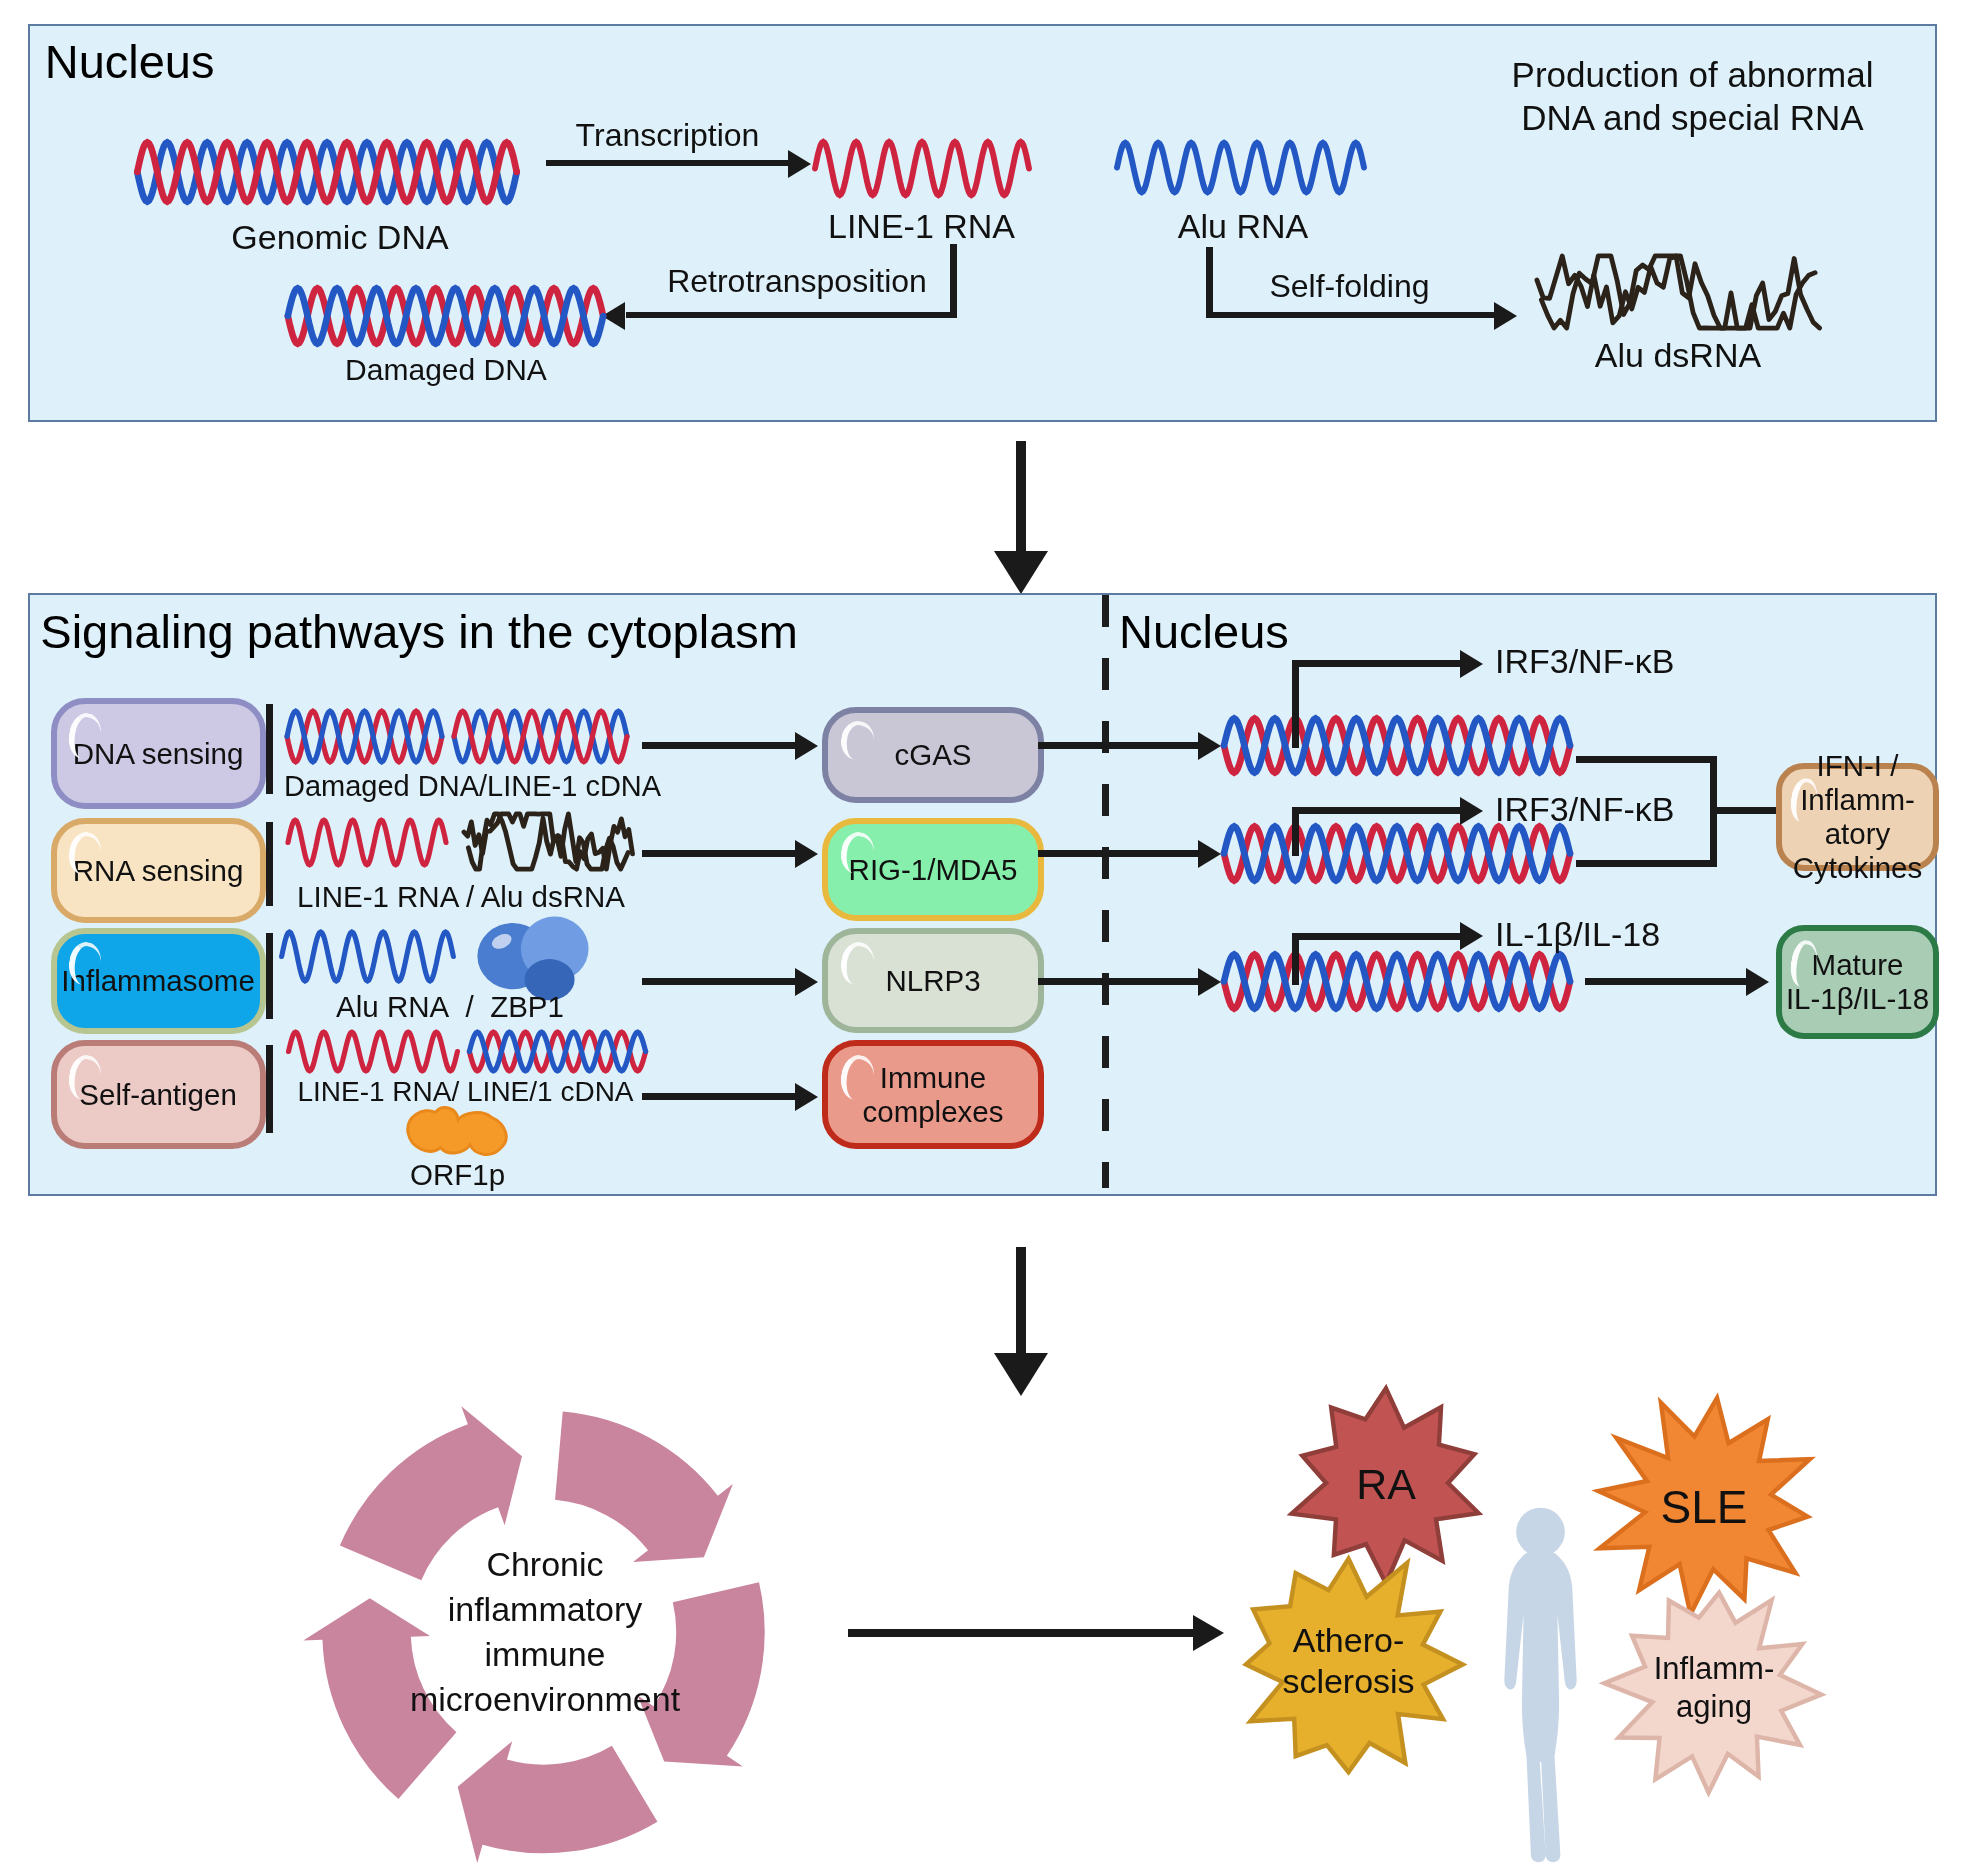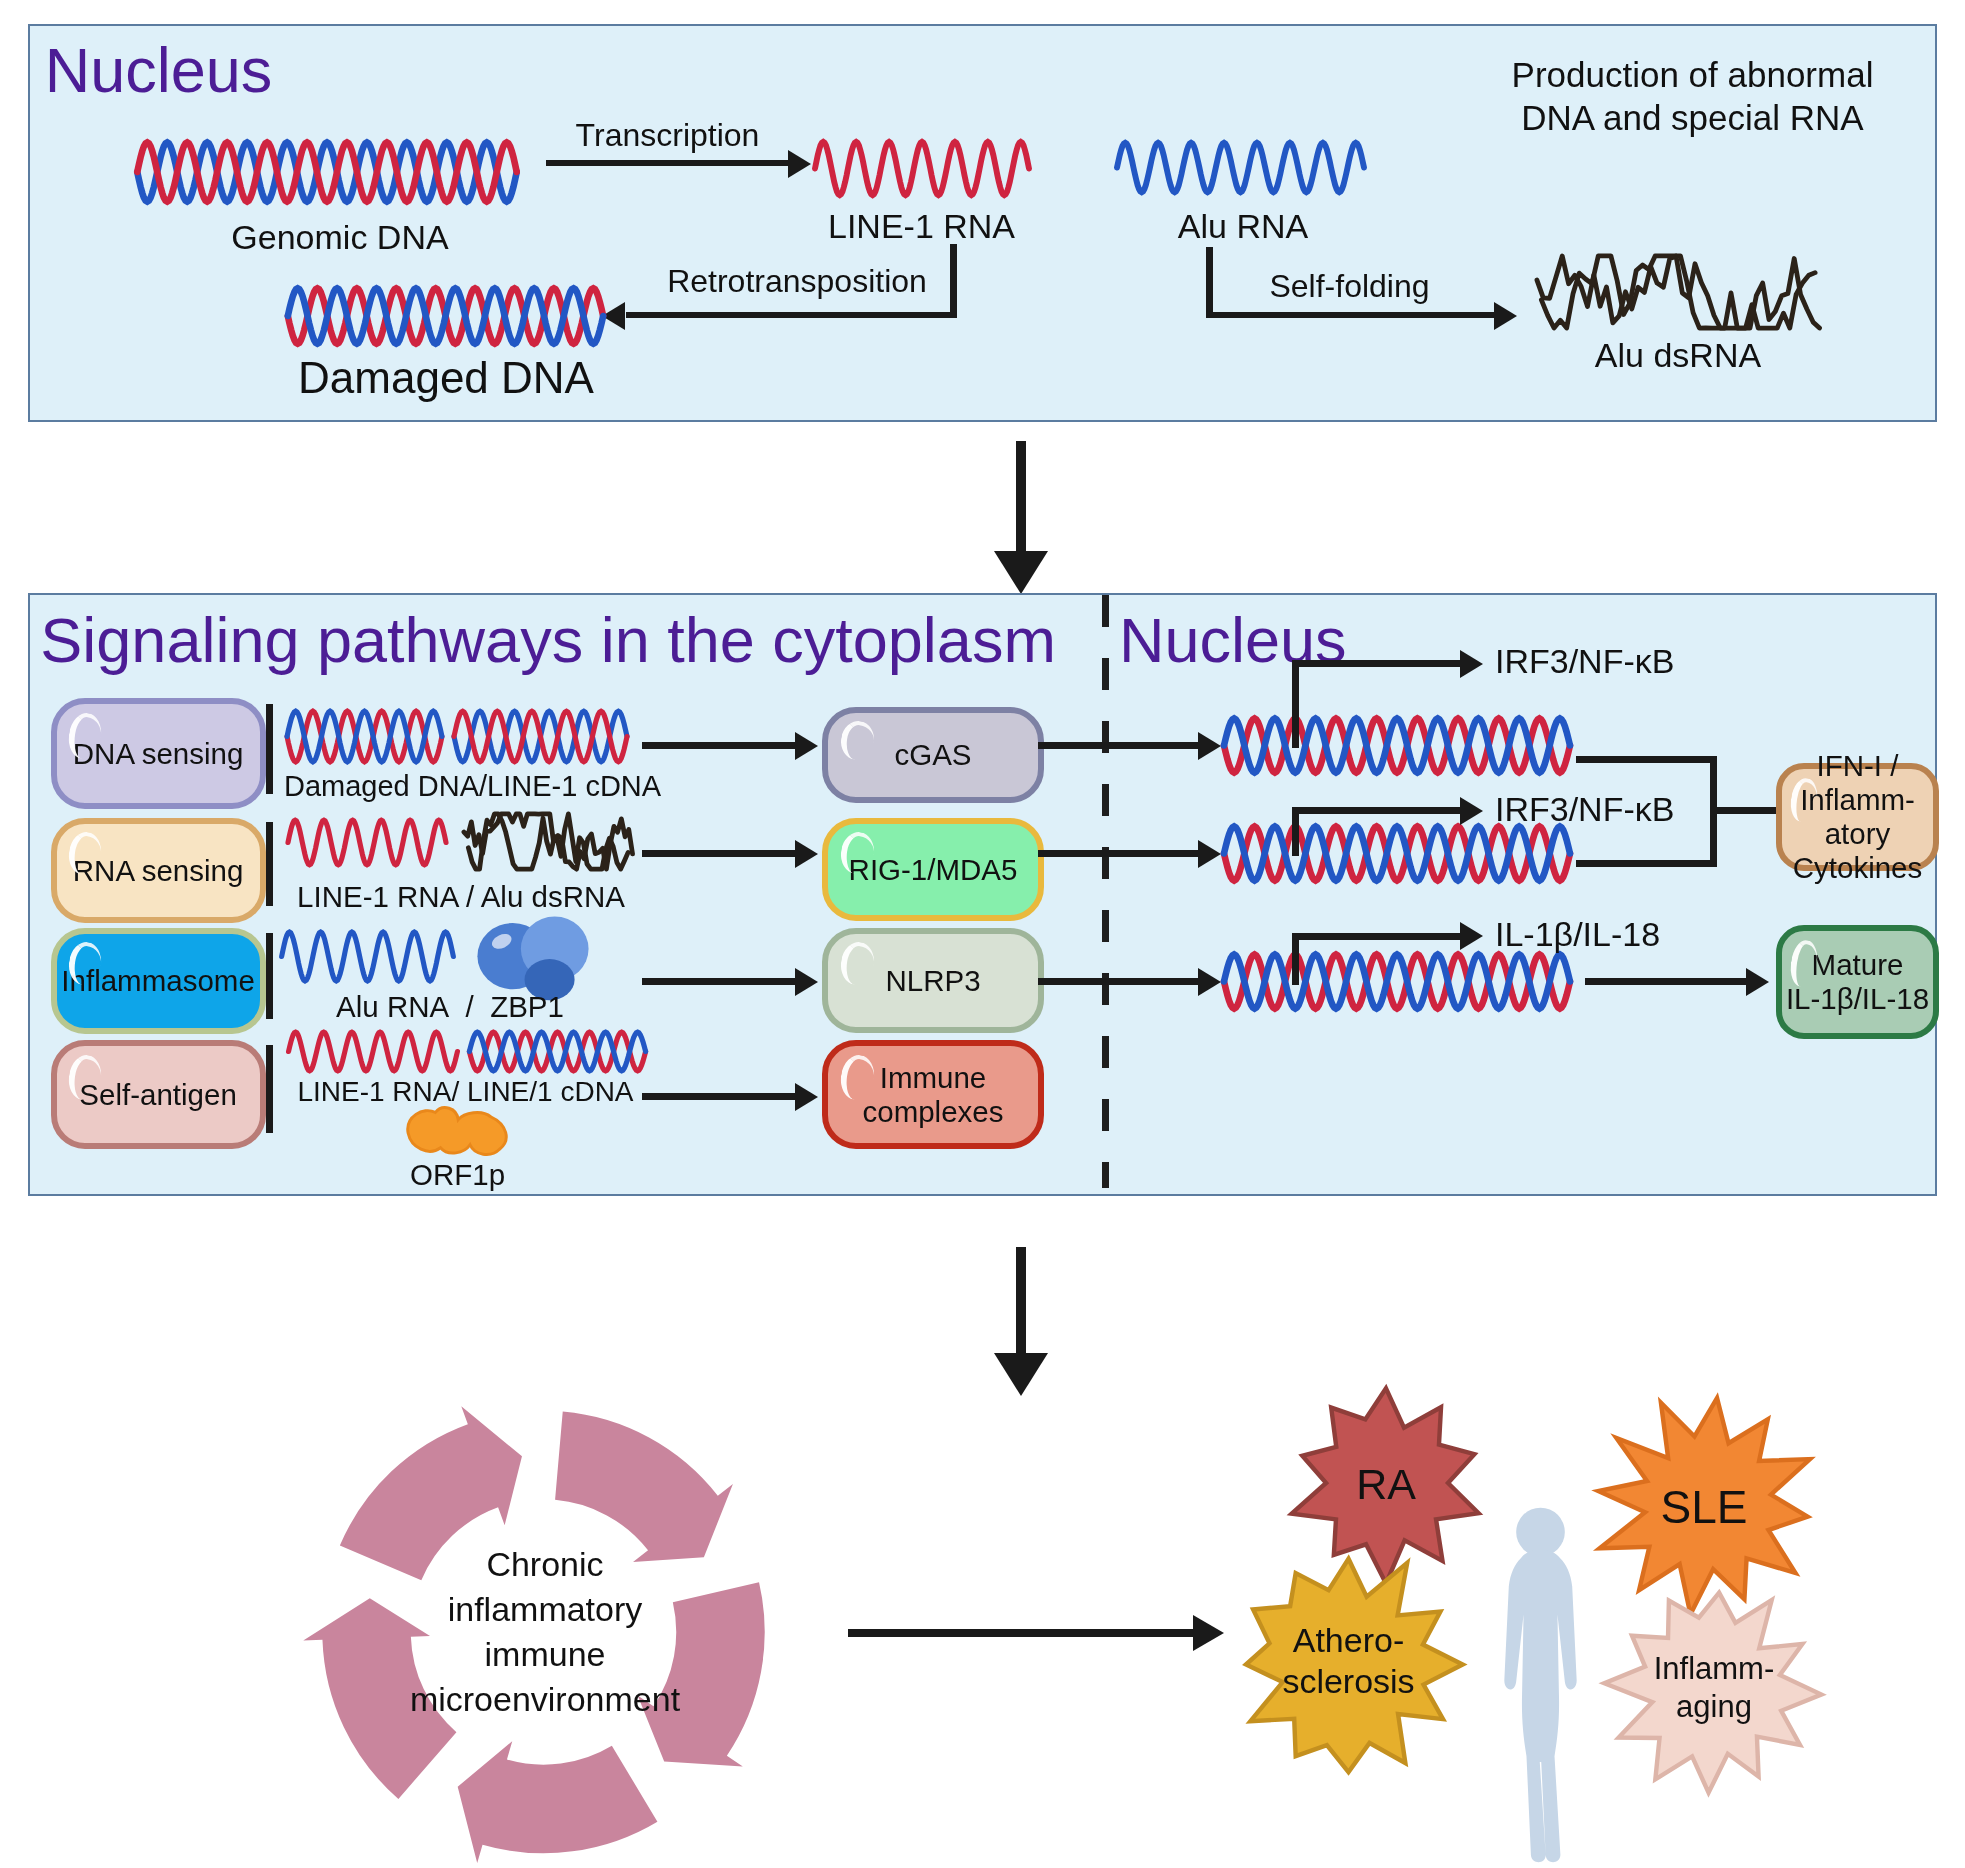--- a/index.html
+++ b/index.html
@@ -1,20 +1,20 @@
 <!DOCTYPE html>
 <html style="font-size:11.8px"><head>
 <meta charset="utf-8">
 <style>
   html,body{margin:0;padding:0;background:#ffffff;}
   #stage{position:relative;width:1965px;height:1869px;background:#ffffff;
          font-family:"Liberation Sans",sans-serif;color:#111;overflow:hidden;}
   .abs{position:absolute;}
   .panel{position:absolute;background:#def0f9;border:2.9px solid #5b7ca0;}
-  .ptitle{position:absolute;font-size:63px;color:#4c1d95;white-space:nowrap;}
+  .ptitle{position:absolute;font-size:47px;color:#000000;white-space:nowrap;}
   .lbl{position:absolute;color:#111;text-align:center;white-space:nowrap;}
   .hline{position:absolute;background:#1a1a1a;height:6.6px;}
   .vline{position:absolute;background:#1a1a1a;width:6.6px;}
   .ah{position:absolute;width:0;height:0;}
   .ah.r{border-top:14px solid transparent;border-bottom:14px solid transparent;border-left:23.6px solid #1a1a1a;}
   .ah.l{border-top:14px solid transparent;border-bottom:14px solid transparent;border-right:23.6px solid #1a1a1a;}
   .ah.d{border-left:27px solid transparent;border-right:27px solid transparent;border-top:43px solid #1a1a1a;}
   .ah.rbig{border-top:18.4px solid transparent;border-bottom:18.4px solid transparent;border-left:31px solid #1a1a1a;}
   .pill{position:absolute;display:flex;flex-direction:column;align-items:center;justify-content:center;
         text-align:center;border-style:solid;border-width:6.6px;border-radius:34px;color:#111;
@@ -68,21 +68,21 @@
     <div class="hline" style="left:596px;top:286px;width:331px;"></div>
     <div class="ah l" style="left:572px;top:276px;"></div>
     <div class="lbl" style="left:612px;top:237px;width:310px;font-size:32px;">Retrotransposition</div>
 
     <div class="abs" style="left:257px;top:257px;width:317px;height:66px;">
         <svg width="317" height="66" viewBox="0 0 430 90">
           <path d="M0.0,45.0 L2.2,54.8 L4.5,63.9 L6.7,71.7 L9.0,77.7 L11.2,81.5 L13.4,82.8 L15.7,81.5 L17.9,77.7 L20.2,71.7 L22.4,63.9 L24.6,54.8 L26.9,45.0 L29.1,35.2 L31.4,26.1 L33.6,18.3 L35.8,12.3 L38.1,8.5 L40.3,7.2 L42.6,8.5 L44.8,12.3 L47.0,18.3 L49.3,26.1 L51.5,35.2 L53.8,45.0 L56.0,54.8 L58.2,63.9 L60.5,71.7 L62.7,77.7 L64.9,81.5 L67.2,82.8 L69.4,81.5 L71.7,77.7 L73.9,71.7 L76.1,63.9 L78.4,54.8 L80.6,45.0 L82.9,35.2 L85.1,26.1 L87.3,18.3 L89.6,12.3 L91.8,8.5 L94.1,7.2 L96.3,8.5 L98.5,12.3 L100.8,18.3 L103.0,26.1 L105.3,35.2 L107.5,45.0 L109.7,54.8 L112.0,63.9 L114.2,71.7 L116.5,77.7 L118.7,81.5 L120.9,82.8 L123.2,81.5 L125.4,77.7 L127.7,71.7 L129.9,63.9 L132.1,54.8 L134.4,45.0 L136.6,35.2 L138.9,26.1 L141.1,18.3 L143.3,12.3 L145.6,8.5 L147.8,7.2 L150.1,8.5 L152.3,12.3 L154.5,18.3 L156.8,26.1 L159.0,35.2 L161.3,45.0 L163.5,54.8 L165.7,63.9 L168.0,71.7 L170.2,77.7 L172.4,81.5 L174.7,82.8 L176.9,81.5 L179.2,77.7 L181.4,71.7 L183.6,63.9 L185.9,54.8 L188.1,45.0 L190.4,35.2 L192.6,26.1 L194.8,18.3 L197.1,12.3 L199.3,8.5 L201.6,7.2 L203.8,8.5 L206.0,12.3 L208.3,18.3 L210.5,26.1 L212.8,35.2 L215.0,45.0 L217.2,54.8 L219.5,63.9 L221.7,71.7 L224.0,77.7 L226.2,81.5 L228.4,82.8 L230.7,81.5 L232.9,77.7 L235.2,71.7 L237.4,63.9 L239.6,54.8 L241.9,45.0 L244.1,35.2 L246.4,26.1 L248.6,18.3 L250.8,12.3 L253.1,8.5 L255.3,7.2 L257.6,8.5 L259.8,12.3 L262.0,18.3 L264.3,26.1 L266.5,35.2 L268.8,45.0 L271.0,54.8 L273.2,63.9 L275.5,71.7 L277.7,77.7 L279.9,81.5 L282.2,82.8 L284.4,81.5 L286.7,77.7 L288.9,71.7 L291.1,63.9 L293.4,54.8 L295.6,45.0 L297.9,35.2 L300.1,26.1 L302.3,18.3 L304.6,12.3 L306.8,8.5 L309.1,7.2 L311.3,8.5 L313.5,12.3 L315.8,18.3 L318.0,26.1 L320.3,35.2 L322.5,45.0 L324.7,54.8 L327.0,63.9 L329.2,71.7 L331.5,77.7 L333.7,81.5 L335.9,82.8 L338.2,81.5 L340.4,77.7 L342.7,71.7 L344.9,63.9 L347.1,54.8 L349.4,45.0 L351.6,35.2 L353.9,26.1 L356.1,18.3 L358.3,12.3 L360.6,8.5 L362.8,7.2 L365.1,8.5 L367.3,12.3 L369.5,18.3 L371.8,26.1 L374.0,35.2 L376.3,45.0 L378.5,54.8 L380.7,63.9 L383.0,71.7 L385.2,77.7 L387.4,81.5 L389.7,82.8 L391.9,81.5 L394.2,77.7 L396.4,71.7 L398.6,63.9 L400.9,54.8 L403.1,45.0 L405.4,35.2 L407.6,26.1 L409.8,18.3 L412.1,12.3 L414.3,8.5 L416.6,7.2 L418.8,8.5 L421.0,12.3 L423.3,18.3 L425.5,26.1 L427.8,35.2 L430.0,45.0" fill="none" stroke="#cf2440" stroke-width="9" stroke-linecap="round"></path>
           <path d="M0.0,45.0 L2.2,35.2 L4.5,26.1 L6.7,18.3 L9.0,12.3 L11.2,8.5 L13.4,7.2 L15.7,8.5 L17.9,12.3 L20.2,18.3 L22.4,26.1 L24.6,35.2 L26.9,45.0 L29.1,54.8 L31.4,63.9 L33.6,71.7 L35.8,77.7 L38.1,81.5 L40.3,82.8 L42.6,81.5 L44.8,77.7 L47.0,71.7 L49.3,63.9 L51.5,54.8 L53.8,45.0 L56.0,35.2 L58.2,26.1 L60.5,18.3 L62.7,12.3 L64.9,8.5 L67.2,7.2 L69.4,8.5 L71.7,12.3 L73.9,18.3 L76.1,26.1 L78.4,35.2 L80.6,45.0 L82.9,54.8 L85.1,63.9 L87.3,71.7 L89.6,77.7 L91.8,81.5 L94.1,82.8 L96.3,81.5 L98.5,77.7 L100.8,71.7 L103.0,63.9 L105.3,54.8 L107.5,45.0 L109.7,35.2 L112.0,26.1 L114.2,18.3 L116.5,12.3 L118.7,8.5 L120.9,7.2 L123.2,8.5 L125.4,12.3 L127.7,18.3 L129.9,26.1 L132.1,35.2 L134.4,45.0 L136.6,54.8 L138.9,63.9 L141.1,71.7 L143.3,77.7 L145.6,81.5 L147.8,82.8 L150.1,81.5 L152.3,77.7 L154.5,71.7 L156.8,63.9 L159.0,54.8 L161.3,45.0 L163.5,35.2 L165.7,26.1 L168.0,18.3 L170.2,12.3 L172.4,8.5 L174.7,7.2 L176.9,8.5 L179.2,12.3 L181.4,18.3 L183.6,26.1 L185.9,35.2 L188.1,45.0 L190.4,54.8 L192.6,63.9 L194.8,71.7 L197.1,77.7 L199.3,81.5 L201.6,82.8 L203.8,81.5 L206.0,77.7 L208.3,71.7 L210.5,63.9 L212.8,54.8 L215.0,45.0 L217.2,35.2 L219.5,26.1 L221.7,18.3 L224.0,12.3 L226.2,8.5 L228.4,7.2 L230.7,8.5 L232.9,12.3 L235.2,18.3 L237.4,26.1 L239.6,35.2 L241.9,45.0 L244.1,54.8 L246.4,63.9 L248.6,71.7 L250.8,77.7 L253.1,81.5 L255.3,82.8 L257.6,81.5 L259.8,77.7 L262.0,71.7 L264.3,63.9 L266.5,54.8 L268.8,45.0 L271.0,35.2 L273.2,26.1 L275.5,18.3 L277.7,12.3 L279.9,8.5 L282.2,7.2 L284.4,8.5 L286.7,12.3 L288.9,18.3 L291.1,26.1 L293.4,35.2 L295.6,45.0 L297.9,54.8 L300.1,63.9 L302.3,71.7 L304.6,77.7 L306.8,81.5 L309.1,82.8 L311.3,81.5 L313.5,77.7 L315.8,71.7 L318.0,63.9 L320.3,54.8 L322.5,45.0 L324.7,35.2 L327.0,26.1 L329.2,18.3 L331.5,12.3 L333.7,8.5 L335.9,7.2 L338.2,8.5 L340.4,12.3 L342.7,18.3 L344.9,26.1 L347.1,35.2 L349.4,45.0 L351.6,54.8 L353.9,63.9 L356.1,71.7 L358.3,77.7 L360.6,81.5 L362.8,82.8 L365.1,81.5 L367.3,77.7 L369.5,71.7 L371.8,63.9 L374.0,54.8 L376.3,45.0 L378.5,35.2 L380.7,26.1 L383.0,18.3 L385.2,12.3 L387.4,8.5 L389.7,7.2 L391.9,8.5 L394.2,12.3 L396.4,18.3 L398.6,26.1 L400.9,35.2 L403.1,45.0 L405.4,54.8 L407.6,63.9 L409.8,71.7 L412.1,77.7 L414.3,81.5 L416.6,82.8 L418.8,81.5 L421.0,77.7 L423.3,71.7 L425.5,63.9 L427.8,54.8 L430.0,45.0" fill="none" stroke="#2257c4" stroke-width="9" stroke-linecap="round"></path>
         </svg>
       </div>
-    <div class="lbl" style="left:265px;top:327px;width:302px;font-size:44px;">Damaged DNA</div>
+    <div class="lbl" style="left:265px;top:327px;width:302px;font-size:30px;">Damaged DNA</div>
 
     <div class="vline" style="left:1176px;top:221px;height:71px;"></div>
     <div class="hline" style="left:1176px;top:286px;width:289px;"></div>
     <div class="ah r" style="left:1464px;top:276px;"></div>
     <div class="lbl" style="left:1198px;top:242px;width:243px;font-size:32px;">Self-folding</div>
 
     <div class="abs" style="left:1504px;top:226px;width:287px;height:80px;">
         <svg width="287" height="80" viewBox="0 0 390 108">
           <path d="M4,37.8 L12.6,62.0 L21.2,62.5 L29.8,33.8 L38.4,5.0 L47.0,42.8 L55.5,31.3 L64.1,46.8 L72.7,73.6 L81.3,30.7 L89.9,73.3 L98.5,47.1 L107.1,95.9 L115.7,86.4 L124.3,53.7 L132.9,77.0 L141.5,47.6 L150.0,54.6 L158.6,19.5 L167.2,41.9 L175.8,47.4 L184.4,8.8 L193.0,5.0 L201.6,55.4 L210.2,61.8 L218.8,15.6 L227.4,41.1 L236.0,59.2 L244.5,85.5 L253.1,103.0 L261.7,103.0 L270.3,103.0 L278.9,103.0 L287.5,103.0 L296.1,71.1 L304.7,103.0 L313.3,103.0 L321.9,103.0 L330.5,103.0 L339.0,82.8 L347.6,103.0 L356.2,57.2 L364.8,41.8 L373.4,31.2 L382.0,27.7" fill="none" stroke="#2b2219" stroke-width="6.5" stroke-linejoin="round" stroke-linecap="round"></path>
           <path d="M10,64.8 L18.6,85.7 L27.2,103.0 L35.8,92.5 L44.4,103.0 L53.0,56.4 L61.5,28.4 L70.1,36.4 L78.7,42.7 L87.3,5.0 L95.9,5.0 L104.5,5.0 L113.1,39.1 L121.7,84.6 L130.3,69.1 L138.9,24.7 L147.5,17.3 L156.0,23.4 L164.6,5.0 L173.2,5.0 L181.8,5.0 L190.4,5.0 L199.0,5.0 L207.6,39.8 L216.2,82.0 L224.8,103.0 L233.4,102.7 L242.0,103.0 L250.5,103.0 L259.1,103.0 L267.7,55.2 L276.3,103.0 L284.9,103.0 L293.5,103.0 L302.1,59.0 L310.7,41.7 L319.3,91.4 L327.9,80.5 L336.5,59.2 L345.0,56.1 L353.6,8.5 L362.2,57.3 L370.8,77.1 L379.4,95.0 L388.0,103.0" fill="none" stroke="#2b2219" stroke-width="6.5" stroke-linejoin="round" stroke-linecap="round"></path>

